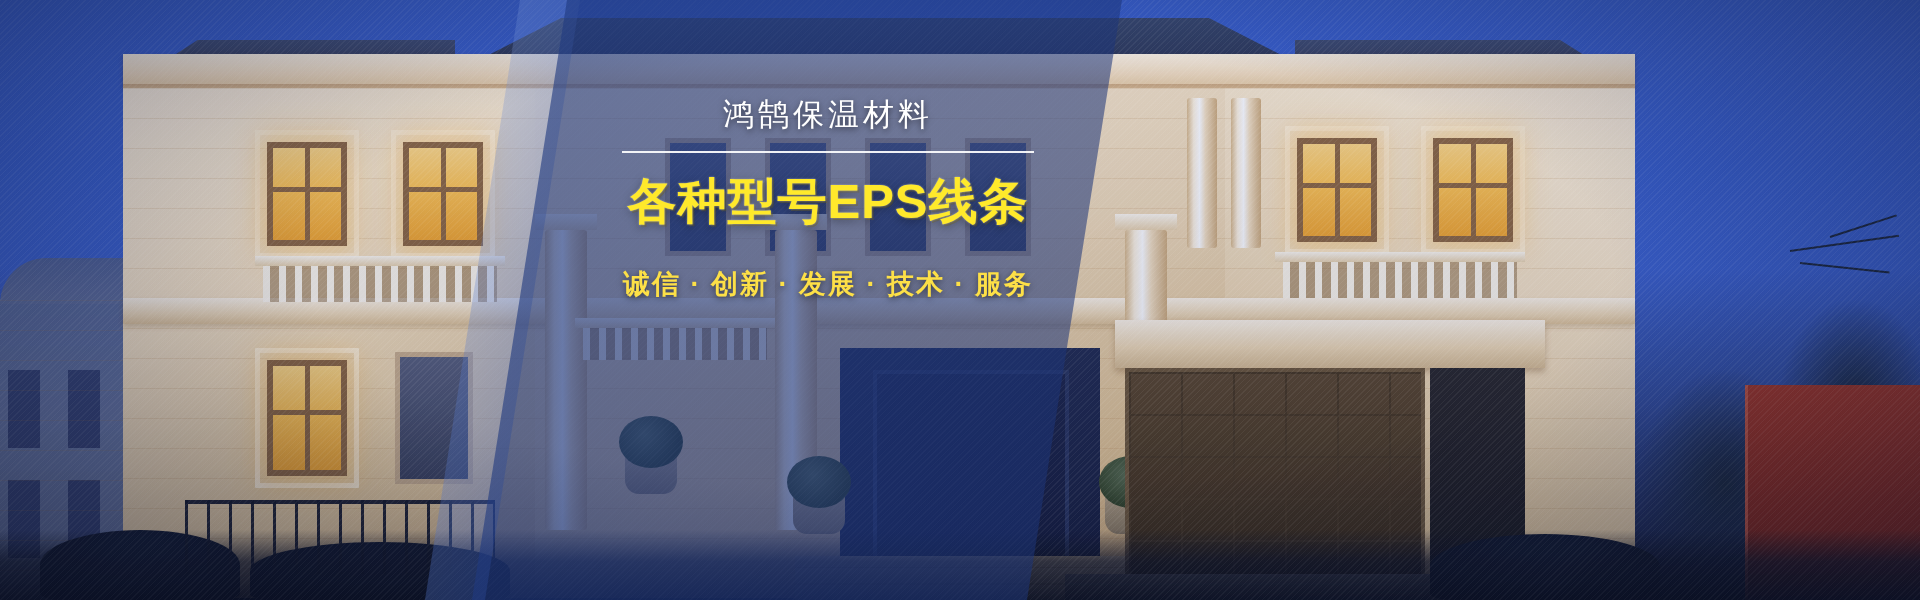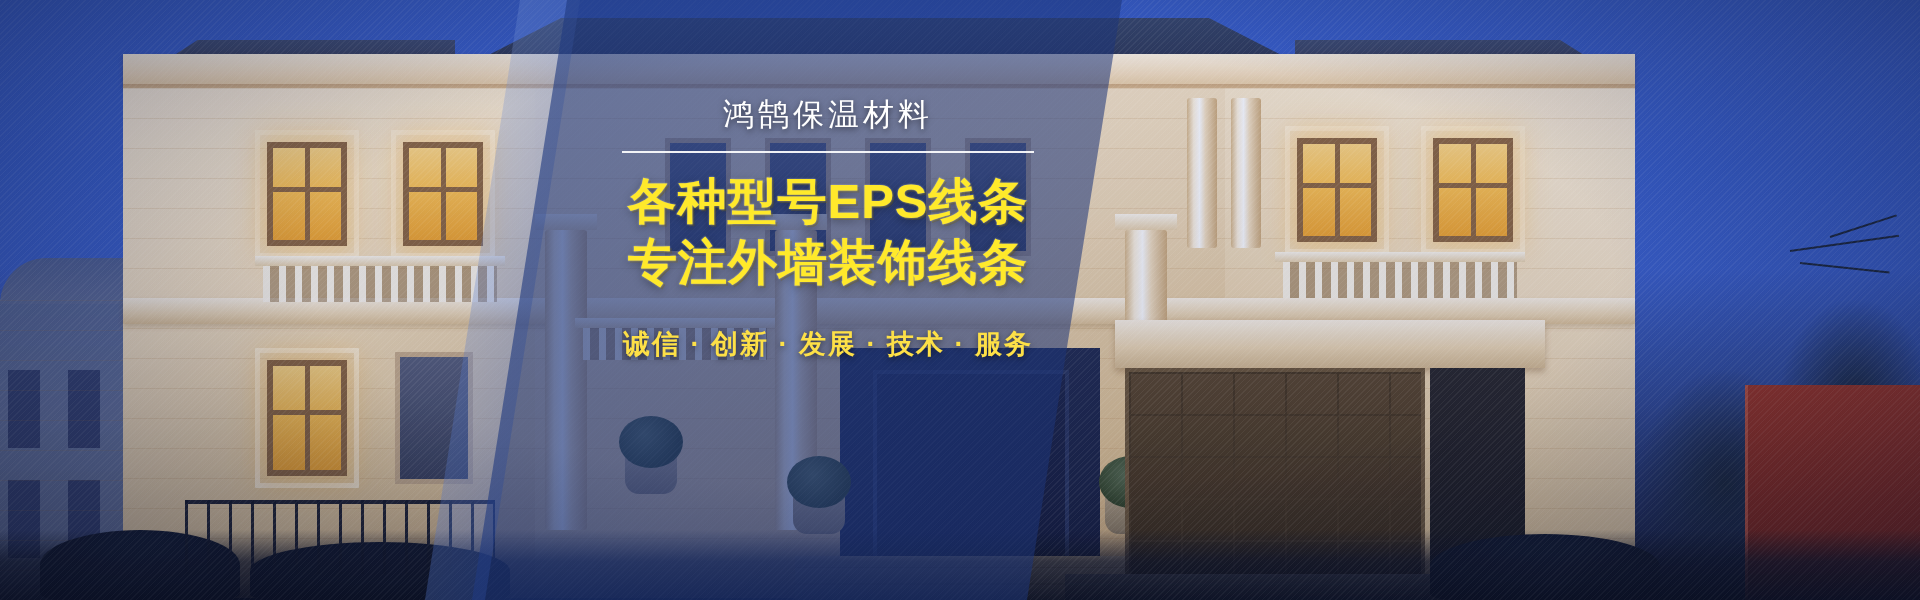--- a/index.html
+++ b/index.html
@@ -440,18 +440,17 @@
   <div class="overlay-panel2"></div>
   <div class="overlay-panel"></div>
 
   <div class="copy">
     <div class="brand">鸿鹄保温材料</div>
 
     <div class="rule"></div>
 
     <div class="headline">各种型号EPS线条</div>
 
-    <div class="headline">专注外墙装饰线条</div>
 
     <div class="tagline">诚信 · 创新 · 发展 · 技术 · 服务</div>
   </div>
 
 </div>
 
 </body></html>

